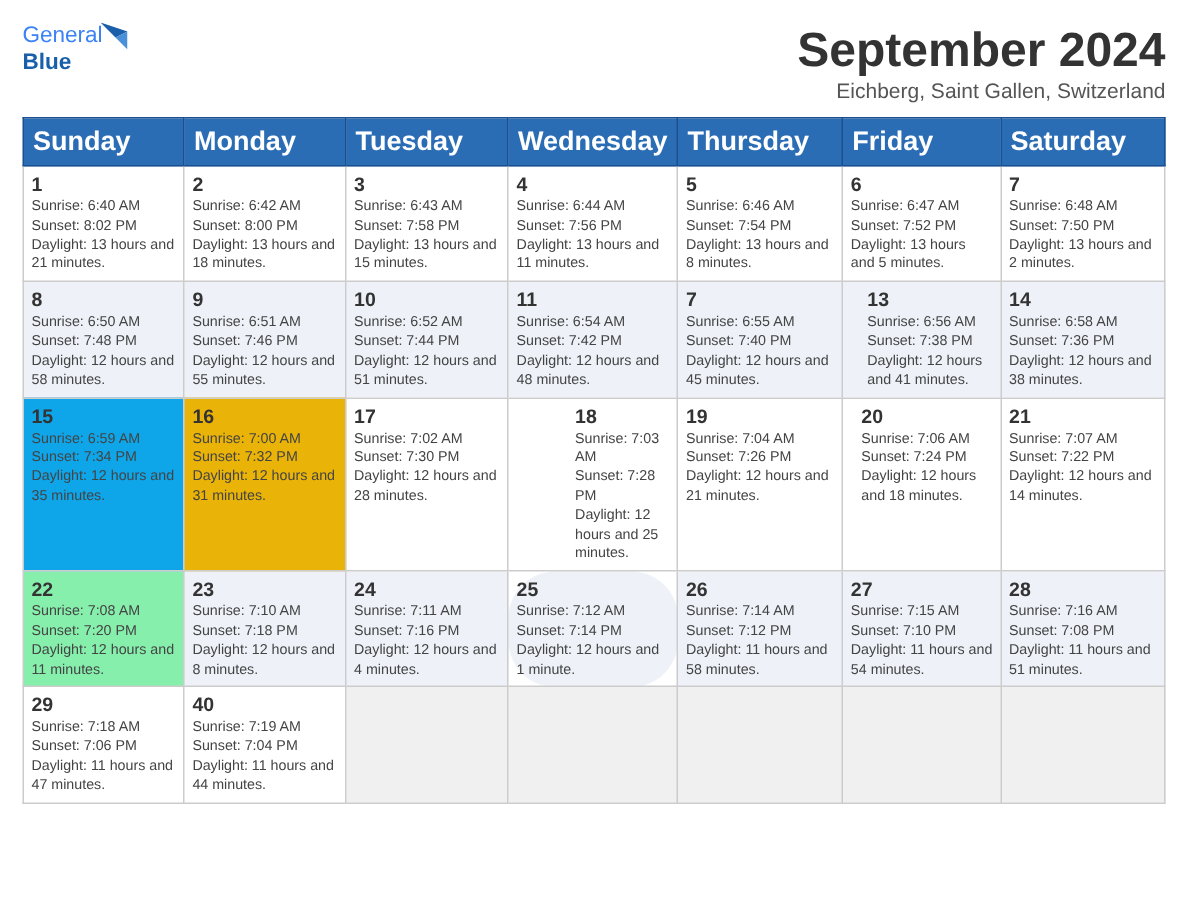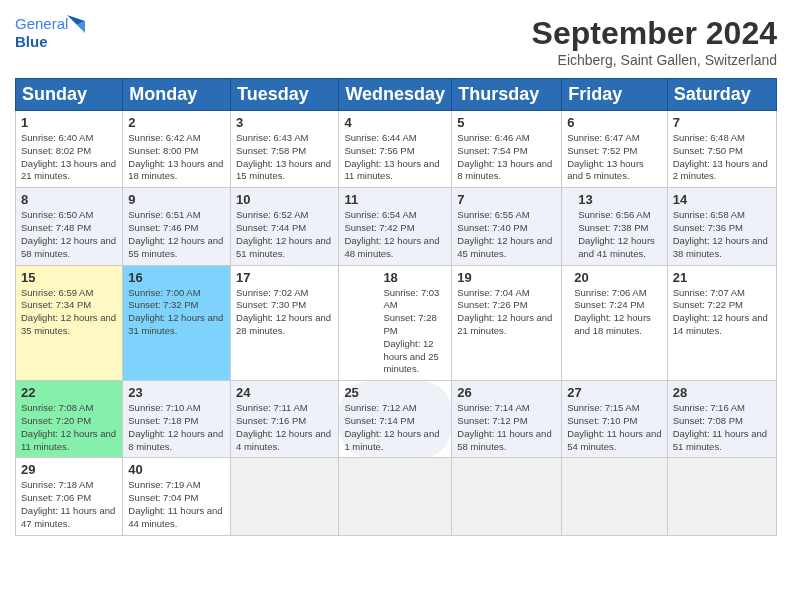--- a/index.html
+++ b/index.html
@@ -171,25 +171,25 @@
           <td style="background: rgb(238, 242, 248); padding-left: 16px;">
             <span class="day-number">13</span>
             <div class="day-info">Sunrise: 6:56 AM<br>Sunset: 7:38 PM<br>Daylight: 12 hours and 41 minutes.</div>
           </td>
           <td style="background: rgb(238, 242, 248);">
             <span class="day-number">14</span>
             <div class="day-info">Sunrise: 6:58 AM<br>Sunset: 7:36 PM<br>Daylight: 12 hours and 38 minutes.</div>
           </td>
         </tr>
         <tr>
-          <td style="background: #fef9c3; margin-left: 48px;">
+          <td style="background: #0ea5e9; margin-left: 48px;">
             <span class="day-number">15</span>
             <div class="day-info">Sunrise: 6:59 AM<br>Sunset: 7:34 PM<br>Daylight: 12 hours and 35 minutes.</div>
           </td>
-          <td style="background: #7dd3fc; margin-top: 39px;">
+          <td style="background: #eab308; margin-top: 39px;">
             <span class="day-number">16</span>
             <div class="day-info">Sunrise: 7:00 AM<br>Sunset: 7:32 PM<br>Daylight: 12 hours and 31 minutes.</div>
           </td>
           <td style="background: rgb(255, 255, 255);">
             <span class="day-number">17</span>
             <div class="day-info">Sunrise: 7:02 AM<br>Sunset: 7:30 PM<br>Daylight: 12 hours and 28 minutes.</div>
           </td>
           <td style="background: rgb(255, 255, 255); padding-left: 44px;">
             <span class="day-number">18</span>
             <div class="day-info">Sunrise: 7:03 AM<br>Sunset: 7:28 PM<br>Daylight: 12 hours and 25 minutes.</div>

